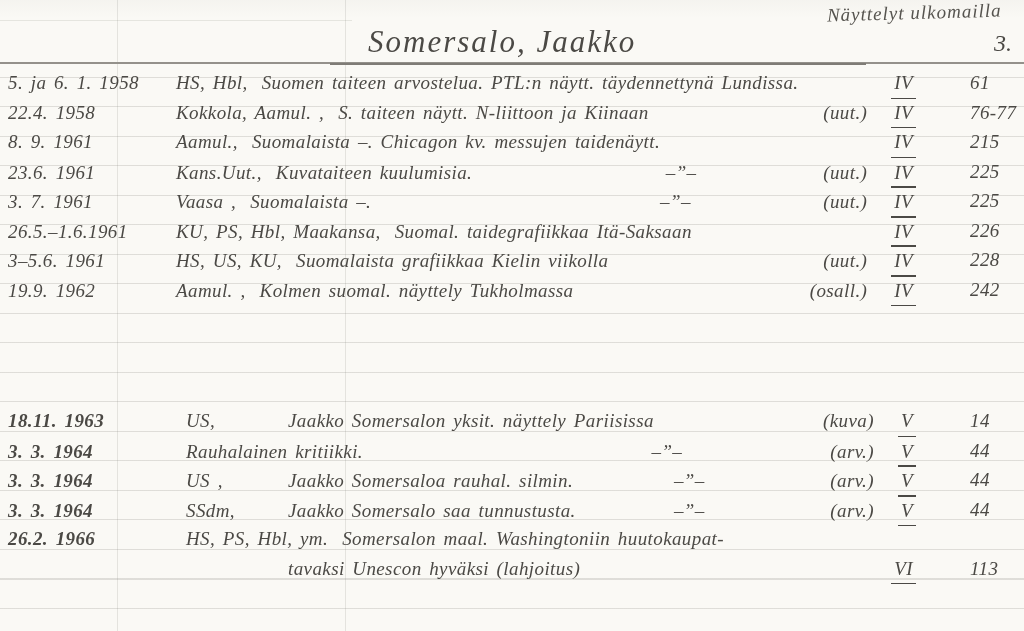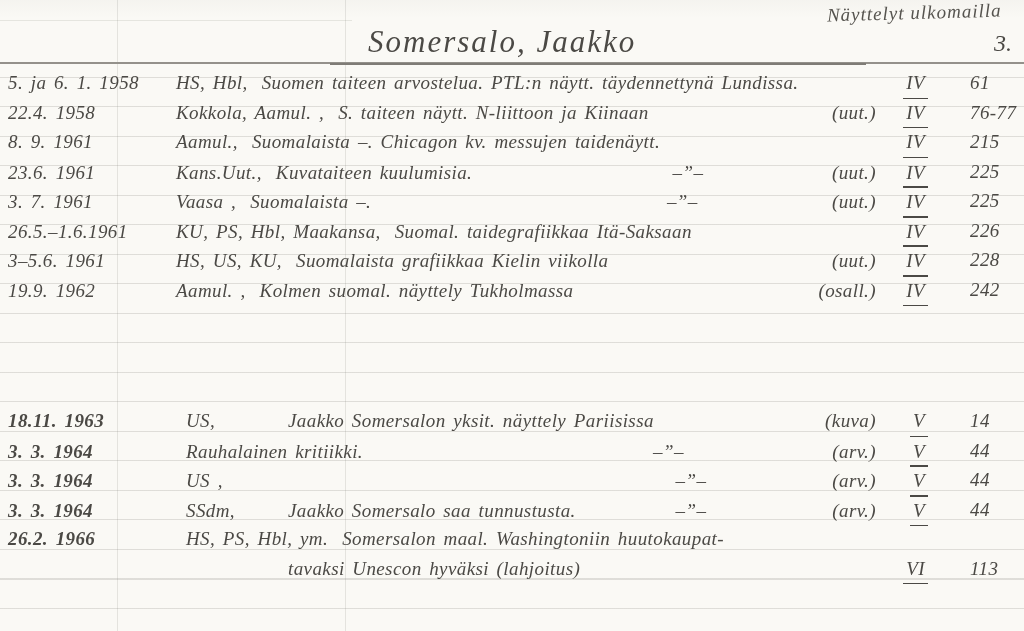--- a/index.html
+++ b/index.html
@@ -46,21 +46,21 @@
   .source{margin-right:14px;}
   .sec-bottom .source{min-width:88px;}
   .text{flex:1;display:flex;min-width:0;}
   .ditto{margin-left:auto;margin-right:22%;}
   .note{margin:0 24px 0 8px;}
   .ref{display:flex;justify-content:flex-end;min-width:118px;gap:30px;}
   .ref:empty{display:none;}
   .roman{padding:0 3px;}
   .roman.deco-under{border-bottom:1.6px solid var(--ink);}
   .roman.deco-both{border-bottom:1.6px solid var(--ink);border-top:1.6px solid var(--ink);}
-  .page{min-width:48px;margin-left:12px;}
+  .page{min-width:48px;margin-left:24px;}
 </style>
 </head>
 <body>
 
 <div class="card">
   <div class="ruling"></div>
   <div class="top-partial-rule"></div>
   <div class="vline v1"></div>
   <div class="vline v2"></div>
   <div class="header-rule"></div>
@@ -189,20 +189,21 @@
         <span class="note">(arv.)</span>
         <span class="ref">
           <span class="roman deco-both">V</span>
           <span class="page">44</span>
         </span>
       </div>
       <div class="row">
         <span class="date">3. 3. 1964</span>
         <span class="source">US ,</span>
         <span class="text">
+          <span class="main">Jaakko Somersaloa rauhal. silmin.</span>
           <span class="ditto">–”–</span>
         </span>
         <span class="note">(arv.)</span>
         <span class="ref">
           <span class="roman deco-both">V</span>
           <span class="page">44</span>
         </span>
       </div>
       <div class="row">
         <span class="date">3. 3. 1964</span>

